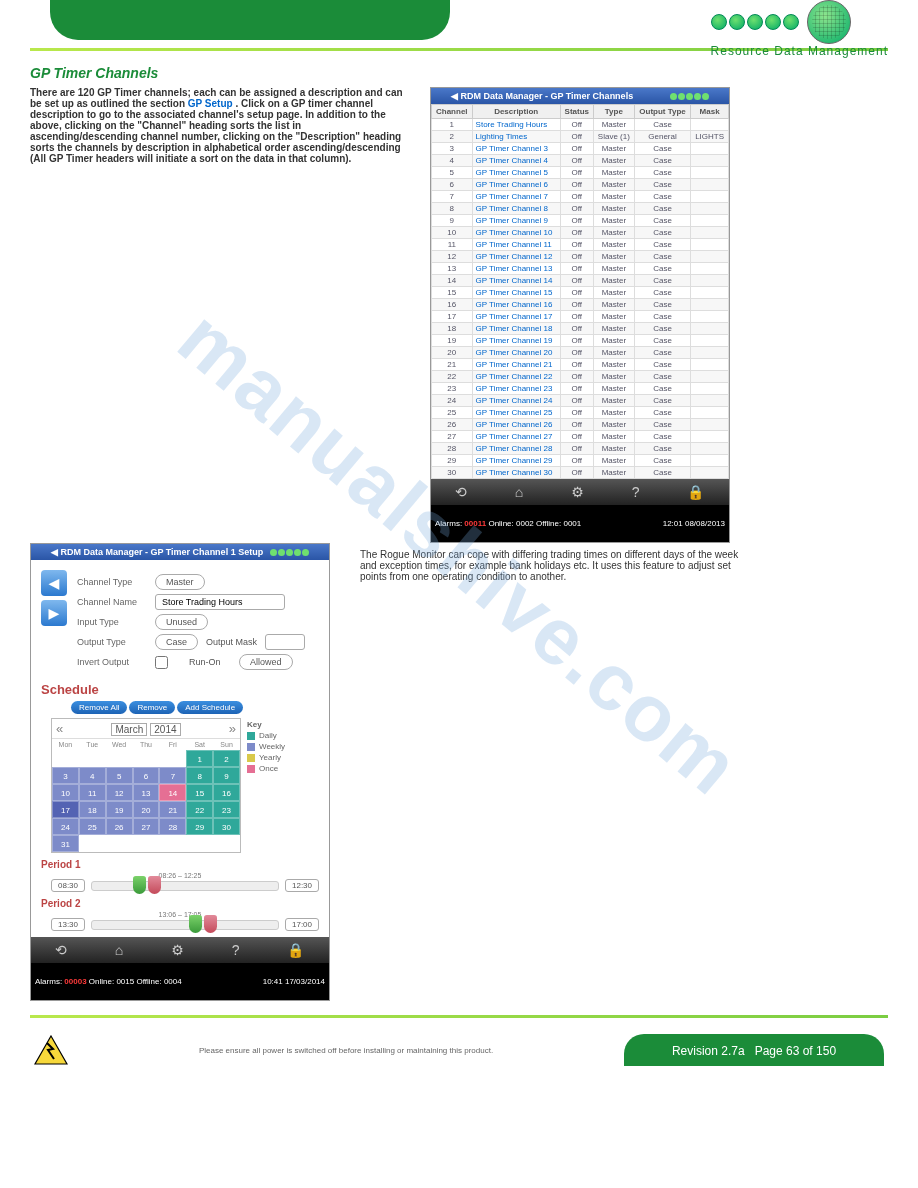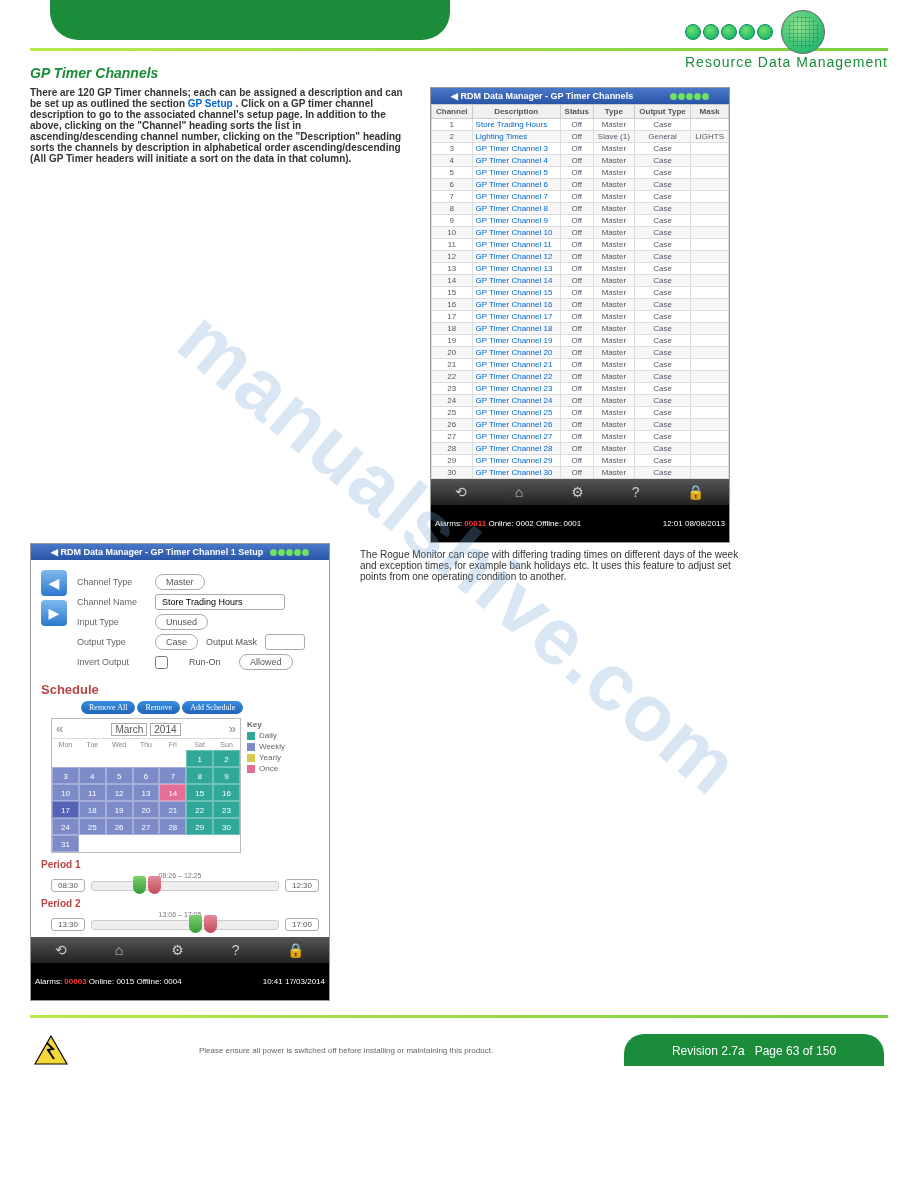--- a/index.html
+++ b/index.html
@@ -1,19 +1,19 @@
 <!DOCTYPE html>
 <html><head>
 <meta charset="utf-8">
 <style>
   * { box-sizing: border-box; margin: 0; padding: 0; }
   body { font-family: Arial, sans-serif; font-size: 9px; background: #fff; width: 918px; margin: 0 auto; color: #333; }
   .page { position: relative; padding: 0 30px 40px; }
   .top-green { height: 40px; background: #1b8c39; border-bottom-left-radius: 28px; border-bottom-right-radius: 28px; width: 400px; margin-left: 20px; }
-  .logo-area { position: absolute; top: 10px; right: 30px; text-align: center; font-size: 14px; color: #1b8c39; letter-spacing: 1px; }
+  .logo-area { position: absolute; top: 0; right: 30px; text-align: center; font-size: 12px; color: #1b8c39; letter-spacing: 1px; }
   .logo-balls { display: flex; align-items: center; gap: 2px; }
   .ball { width: 16px; height: 16px; border-radius: 50%; background: radial-gradient(circle at 40% 35%, #6fe06f, #0a6); border: 1px solid #085; }
   .globe-big { width: 44px; height: 44px; border-radius: 50%; background: radial-gradient(circle at 40% 35%, #8ee58e, #0a6); border: 1px solid #666; margin-left: 6px; position: relative; }
   .globe-big::after { content:""; position:absolute; inset:4px; border-radius:50%; background: repeating-linear-gradient(0deg,transparent,transparent 3px,rgba(0,0,0,.15) 3px,rgba(0,0,0,.15) 4px), repeating-linear-gradient(90deg,transparent,transparent 3px,rgba(0,0,0,.15) 3px,rgba(0,0,0,.15) 4px);}
   .hr-green { height: 3px; background: linear-gradient(to right, #b9e84c, #7bcd42); margin: 8px 0 14px; }
   .hr-green-bottom { height: 3px; background: linear-gradient(to right, #b9e84c, #7bcd42); margin-top: 14px; }
   .section-title { font-weight: bold; font-size: 14px; color: #1b8c39; margin: 8px 0 6px; font-style: italic;}
   .body-text { font-size: 10px; color: #333; }
   .link { color: #0066cc; }
   .flex-row { display: flex; gap: 20px; align-items: flex-start; }
@@ -32,21 +32,21 @@
   .ss-status { background:#000; color:#fff; font-size:8px; padding:14px 4px; display:flex; justify-content:space-between;}
   .ss-status .red { color:#ff3a3a; font-weight:bold;}
   .setup-body { padding: 10px 10px 6px; font-size:9px; color:#555;}
   .nav-arrow { width:26px; height:26px; background:linear-gradient(to bottom,#7fb8ee,#2b79cf); border-radius:4px; display:flex; align-items:center; justify-content:center; color:#fff; font-size:14px; margin-bottom:4px;}
   .form-row { display:flex; align-items:center; gap:8px; margin:4px 0;}
   .form-row label { width:70px; color:#666;}
   .pill { border:1px solid #aaa; border-radius:10px; padding:2px 10px; background:#fff; font-size:9px;}
   .ipt { border:1px solid #aaa; border-radius:3px; padding:2px 6px; width:130px; font-size:9px;}
   .small-ipt { width:40px;}
   .sched-h { color:#b44; font-weight:bold; margin:8px 0 4px; font-size:13px;}
-  .sched-btns { display:flex; gap:2px; margin-bottom:4px; margin-left:40px;font-family:Liberation Serif, serif;}
+  .sched-btns { display:flex; gap:2px; margin-bottom:4px; margin-left:30px;}
   .sbtn { background:linear-gradient(to bottom,#3b8fe0,#1d63b5); color:#fff; border-radius:10px; padding:2px 8px; font-size:8px;}
   .cal { border:1px solid #bbb; width:190px; margin-left:10px;}
   .cal-head { display:flex; align-items:center; justify-content:space-between; padding:2px 4px; font-size:11px; color:#888;}
   .cal-sel { border:1px solid #aaa; padding:0 3px; font-size:10px; color:#555; background:#fff;}
   .chev { font-size:13px; color:#888;}
   .cal-grid { display:grid; grid-template-columns:repeat(7,1fr); }
   .cal-grid .dh { font-size:7px; color:#888; text-align:center; padding:2px 0; border-top:1px solid #ddd;}
   .cal-grid .dc { height:17px; font-size:8px; text-align:center; line-height:17px; border:1px solid rgba(255,255,255,.3);}
   .c-green { background:#2fa89a; color:#fff;}
   .c-blue { background:#7d8bc9; color:#fff;}

